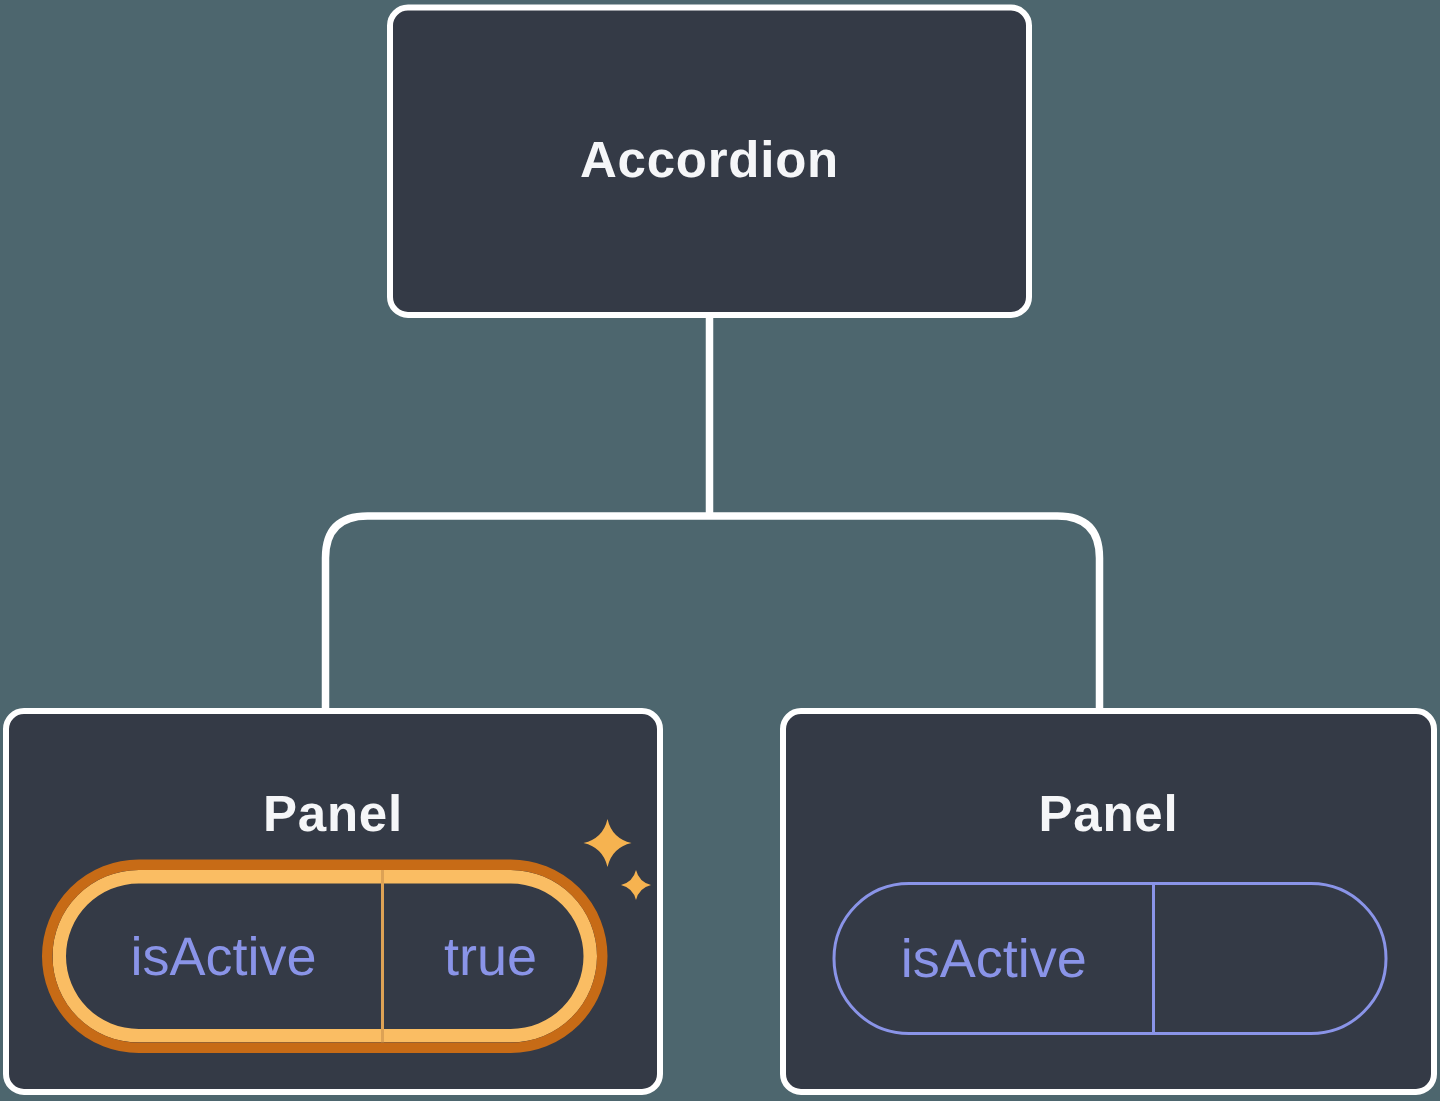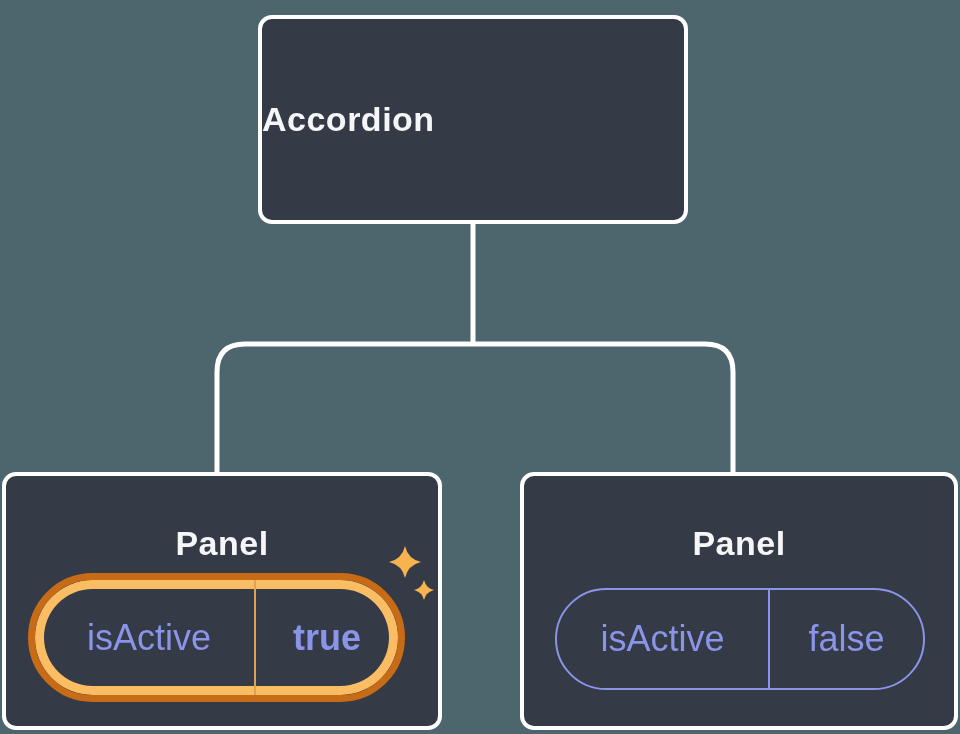--- a/index.html
+++ b/index.html
@@ -19,21 +19,21 @@
   .node {
     position: absolute;
     background: #343a46;
     border: 4px solid #ffffff;
     border-radius: 14px;
     box-sizing: border-box;
     z-index: 1;
   }
   .node-root {
     left: 258px; top: 3px; width: 430px; height: 209px;
-    display: flex; align-items: center; justify-content: flex-start; margin-top: 12px;
+    display: flex; align-items: center; justify-content: center;
   }
   .node-label {
     color: #f5f6f8;
     font-size: 34px;
     font-weight: 600;
     letter-spacing: 0.5px;
   }
   .node-panel-left  { left: 2px;   top: 472px; width: 440px; height: 258px; }
   .node-panel-right { left: 520px; top: 472px; width: 438px; height: 258px; }
   .panel-title {
@@ -61,21 +61,21 @@
     border: 7px solid #c76b16;
     box-shadow: inset 0 0 0 9px #fabd63;
     background: #343a46;
     overflow: hidden;
   }
   .pill-highlight .cell-name {
     width: 221px;
     border-right: 2px solid #dda255;
     padding-left: 9px;
   }
-  .pill-highlight .cell-value { flex: 1; font-weight: 700; }
+  .pill-highlight .cell-value { flex: 1; font-weight: 400; }
 
   .pill-plain {
     left: 31px; top: 112px; width: 370px; height: 102px;
     border: 2px solid #8a94e8;
     background: transparent;
     overflow: hidden;
   }
   .pill-plain .cell-name {
     width: 213px;
     border-right: 2px solid #8a94e8;
@@ -109,17 +109,16 @@
 
   <svg class="sparkles" width="70" height="70" viewBox="0 0 70 70">
     <path d="M25 8 Q28 21 41 24 Q28 27 25 40 Q22 27 9 24 Q22 21 25 8 Z" fill="#f6b350"></path>
     <path d="M44 42 Q46 50 54 52 Q46 54 44 62 Q42 54 34 52 Q42 50 44 42 Z" fill="#f6b350"></path>
   </svg>
 
   <div class="node node-panel-right">
     <div class="panel-title node-label">Panel</div>
     <div class="pill pill-plain">
       <div class="pill-cell cell-name">isActive</div>
-      <div class="pill-cell cell-value">false</div>
     </div>
   </div>
 
 </div>
 
 </body></html>

